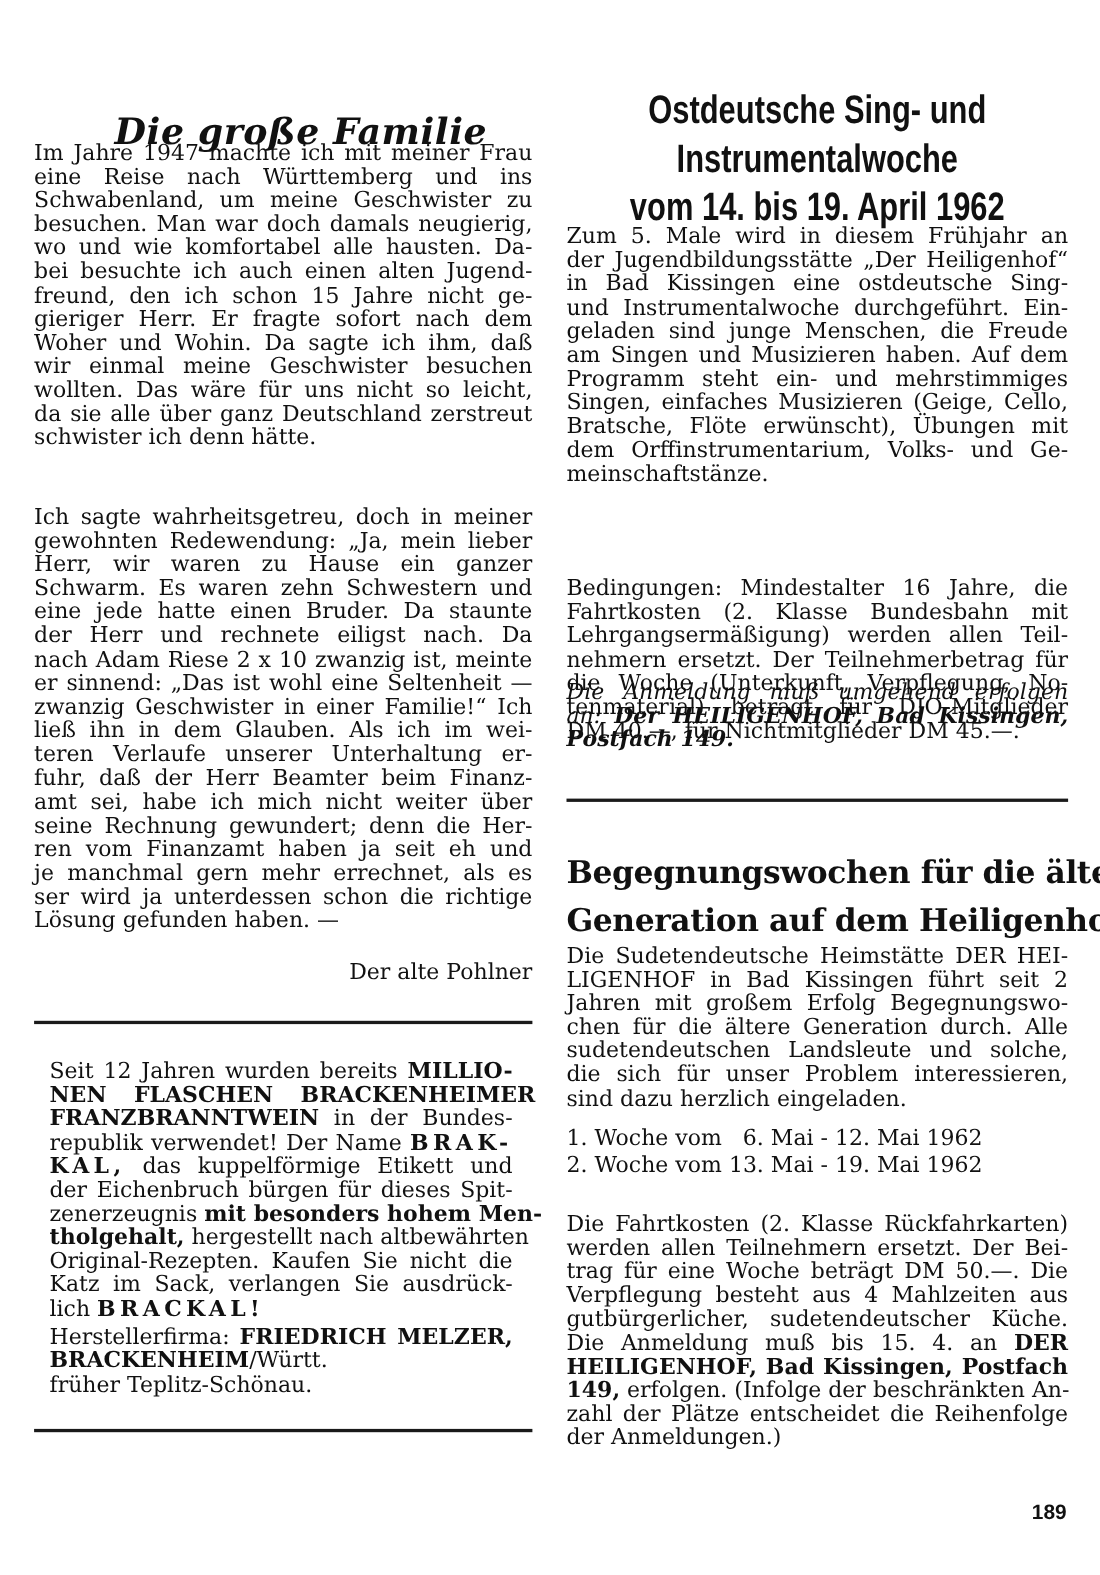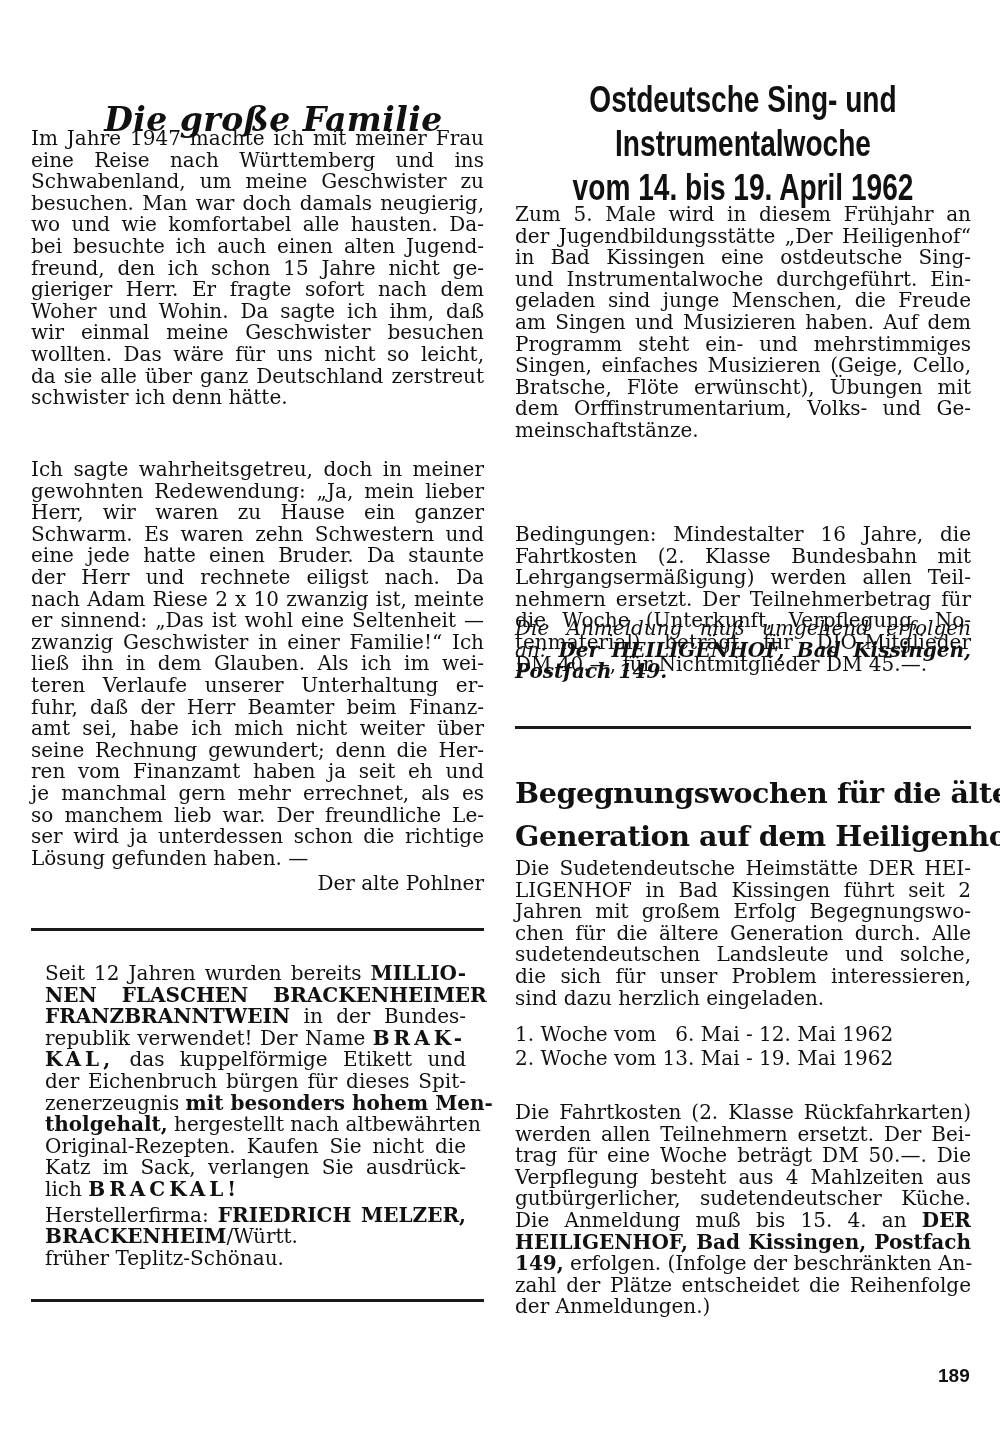--- a/index.html
+++ b/index.html
@@ -76,21 +76,20 @@
       <span class="ln">nach Adam Riese 2 x 10 zwanzig ist, meinte</span>
       <span class="ln">er sinnend: „Das ist wohl eine Seltenheit —</span>
       <span class="ln">zwanzig Geschwister in einer Familie!“ Ich</span>
       <span class="ln">ließ ihn in dem Glauben. Als ich im wei-</span>
       <span class="ln">teren Verlaufe unserer Unterhaltung er-</span>
       <span class="ln">fuhr, daß der Herr Beamter beim Finanz-</span>
       <span class="ln">amt sei, habe ich mich nicht weiter über</span>
       <span class="ln">seine Rechnung gewundert; denn die Her-</span>
       <span class="ln">ren vom Finanzamt haben ja seit eh und</span>
       <span class="ln">je manchmal gern mehr errechnet, als es</span>
-      <span class="ln">so manchem lieb war. Der freundliche Le-</span>
       <span class="ln">ser wird ja unterdessen schon die richtige</span>
       <span class="ln last">Lösung gefunden haben. —</span>
     </div>
   <div class="para body-text" style="top:873px;">
     <span class="ln right">Der alte Pohlner</span>
   </div>
 
   <div class="rule" style="left:0; top:928px; width:453px;"></div>
 
   <div class="para body-text" style="top:963px; left:14px; width:421px; line-height:21.8px;">

